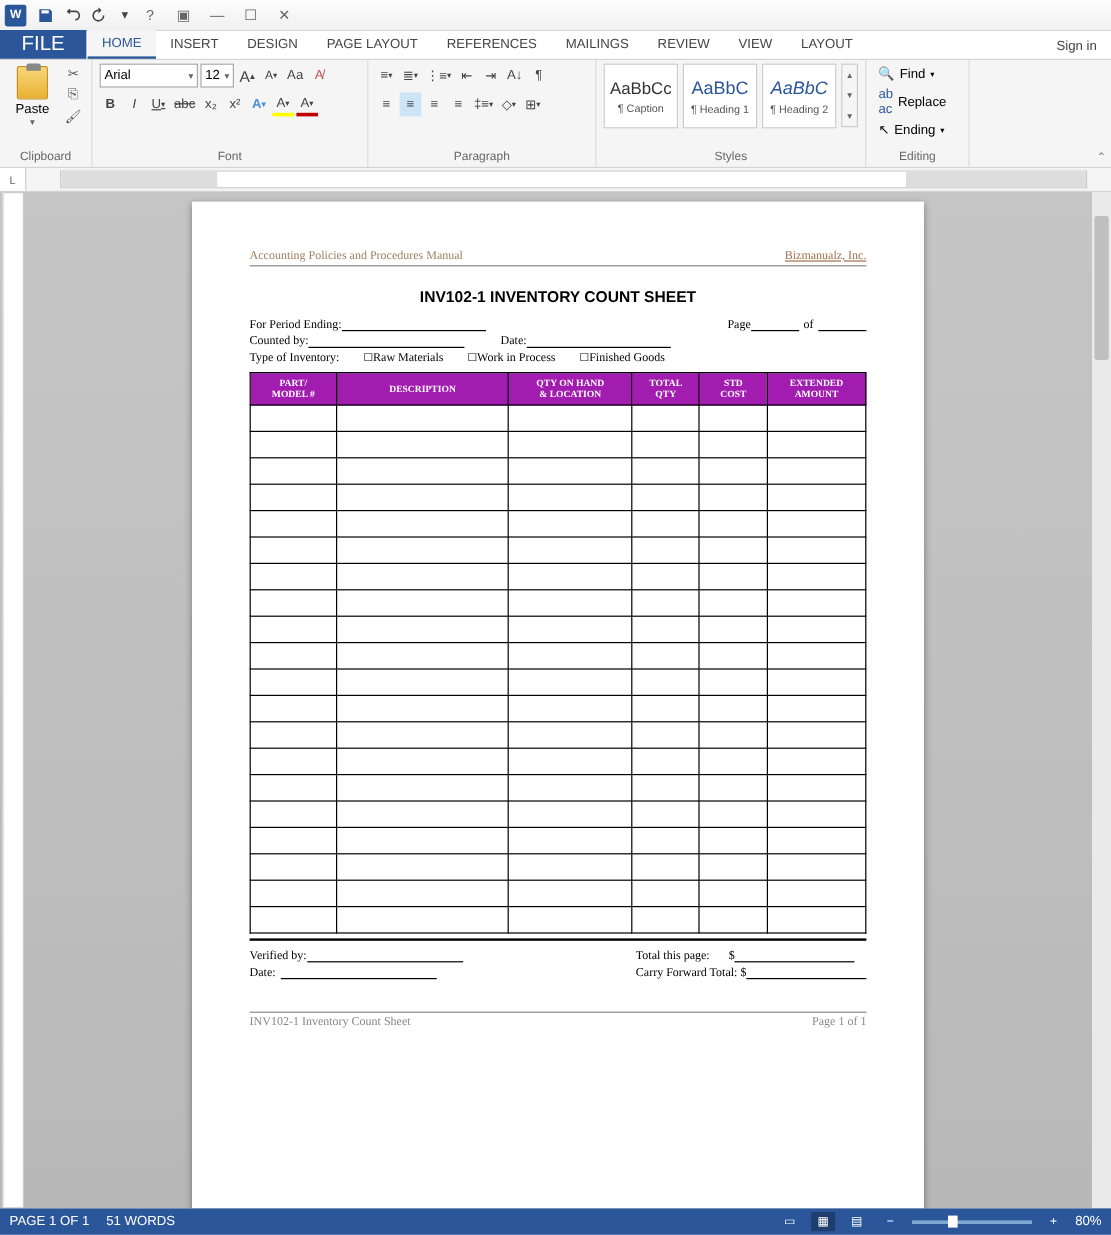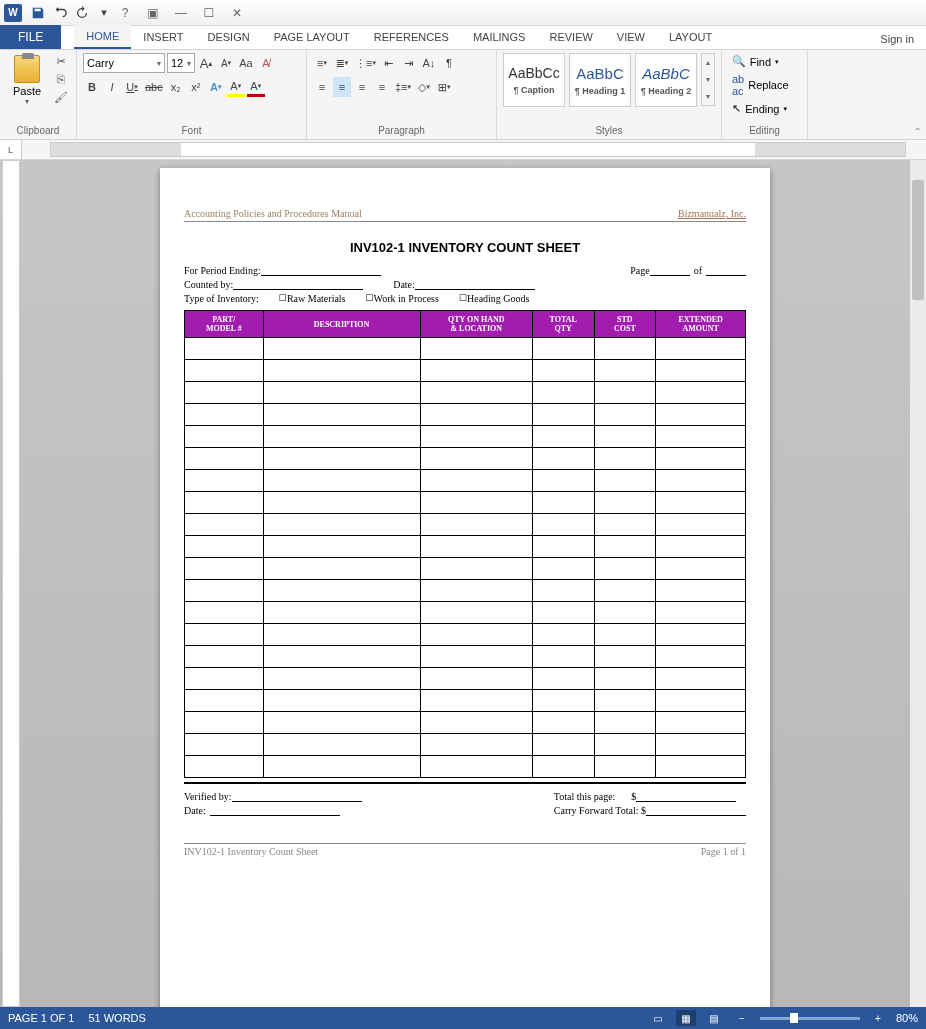--- a/index.html
+++ b/index.html
@@ -9,21 +9,21 @@
 .titlebar { height: 26px; background: linear-gradient(#fdfdfd,#f0f0f0); border-bottom: 1px solid #d4d4d4; display: flex; align-items: center; padding: 0 4px; }
 .qat { display: flex; gap: 2px; align-items: center; }
 .qat-btn { width: 20px; height: 20px; display: flex; align-items: center; justify-content: center; color: #444; cursor: pointer; }
 .app-icon { width: 18px; height: 18px; background: #2b579a; color: #fff; font-weight: bold; font-size: 10px; display: flex; align-items: center; justify-content: center; border-radius: 2px; margin-right: 4px; }
 .title-center { flex: 1; text-align: center; color: #555; font-size: 12px; }
 .win-controls { display: flex; gap: 6px; color: #666; }
 .win-btn { width: 22px; height: 20px; display: flex; align-items: center; justify-content: center; cursor: pointer; font-size: 12px; }
 
 
 .ribbon-tabs { height: 24px; background: #fff; display: flex; align-items: flex-end; border-bottom: 1px solid #d4d4d4; }
-.file-tab { background: #2b579a; color: #fff; padding: 4px 18px; height: 24px; font-size: 12px; display: flex; align-items: center; margin-right: 13px; }
+.file-tab { background: #2b579a; color: #fff; padding: 4px 18px; height: 24px; font-size: 17px; display: flex; align-items: center; margin-right: 1px; }
 .rtab { padding: 4px 12px; color: #444; cursor: pointer; height: 24px; display: flex; align-items: center; font-size: 11px; }
 .rtab.active { color: #2b579a; border-bottom: 2px solid #2b579a; background: #f5f5f5; }
 .signin { margin-left: auto; padding: 4px 12px; color: #444; font-size: 11px; }
 
 
 .ribbon { height: 90px; background: #f5f5f5; border-bottom: 1px solid #d4d4d4; display: flex; }
 .rgroup { border-right: 1px solid #dcdcdc; padding: 3px 6px 2px 6px; display: flex; flex-direction: column; position: relative; }
 .rgroup-label { text-align: center; color: #666; font-size: 10px; padding: 1px 0; position: relative; }
 .rgroup-body { flex: 1; display: flex; align-items: flex-start; gap: 4px; }
 
@@ -49,38 +49,38 @@
 .fcolor { border-bottom: 3px solid #c00000; }
 
 .para-col { display: flex; flex-direction: column; gap: 4px; }
 .para-row { display: flex; gap: 2px; }
 
 .styles-body { display: flex; gap: 4px; align-items: flex-start; }
 .style-box { width: 62px; height: 54px; border: 1px solid #ccc; background: #fff; display: flex; flex-direction: column; align-items: center; justify-content: center; cursor: pointer; padding: 2px; }
 .style-preview { font-size: 14px; color: #333; }
 .style-h1 .style-preview { color: #2b579a; font-size: 15px; }
 .style-h2 .style-preview { color: #2b579a; font-style: italic; font-size: 15px; }
-.style-name { font-size: 9px; color: #555; margin-top: 4px; font-weight: bold; }
+.style-name { font-size: 9px; color: #555; margin-top: 4px; }
 .styles-more { width: 14px; display: flex; flex-direction: column; border: 1px solid #ccc; }
 .styles-more div { height: 17px; display: flex; align-items: center; justify-content: center; font-size: 8px; color: #666; cursor: pointer; }
 
 .editing-col { display: flex; flex-direction: column; gap: 1px; }
 .edit-btn { display: flex; align-items: center; gap: 4px; padding: 2px 4px; cursor: pointer; font-size: 11px; }
 .collapse-ribbon { position: absolute; right: 4px; bottom: 2px; color: #888; cursor: pointer; font-size: 10px; }
 
 
 .ruler-bar { height: 20px; background: #f5f5f5; display: flex; border-bottom: 1px solid #d4d4d4; }
 .ruler-corner { width: 22px; border-right: 1px solid #ccc; display: flex; align-items: center; justify-content: center; font-size: 9px; color: #666; background: #fff; }
 .ruler { flex: 1; position: relative; background: #fff; margin: 2px 20px 2px 28px; border: 1px solid #ccc; font-size: 8px; color: #666; overflow: hidden; }
 .ruler-shade { position: absolute; top: 0; bottom: 0; background: #ddd; }
 
 
 .doc-area { position: absolute; top: 160px; left: 0; right: 0; bottom: 22px; background: linear-gradient(#c6c6c6,#b8b8b8); overflow: hidden; }
 .vruler { position: absolute; left: 2px; top: 0; bottom: 0; width: 18px; background: #fff; border: 1px solid #ccc; }
-.page { position: absolute; left: 160px; top: 8px; width: 610px; height: 850px; background: #fff; box-shadow: 0 2px 6px rgba(0,0,0,0.4); padding: 40px 24px; font-family: "Times New Roman", serif; color: #000; }
+.page { position: absolute; left: 160px; top: 8px; width: 610px; height: 850px; background: #fff; box-shadow: 0 2px 6px rgba(0,0,0,0.4); padding: 40px 48px; font-family: "Times New Roman", serif; color: #000; }
 .scroll-v { position: absolute; right: 0; top: 0; bottom: 0; width: 16px; background: #eaeaea; }
 .scroll-thumb { position: absolute; left: 2px; right: 2px; top: 20px; height: 120px; background: #c0c0c0; border-radius: 2px; }
 
 
 .pg-hdr { display: flex; justify-content: space-between; border-bottom: 1px solid #888; padding-bottom: 2px; font-size: 10px; color: #a08060; }
 .pg-hdr a { color: #a07050; text-decoration: underline; }
 .doc-title { text-align: center; font-weight: bold; font-size: 13px; margin: 18px 0 10px; font-family: Arial,sans-serif; }
 .form-line { font-size: 10px; margin: 3px 0; display: flex; }
 .form-line .lbl { white-space: nowrap; }
 .blank { border-bottom: 1px solid #000; display: inline-block; }
@@ -162,21 +162,21 @@
       </div>
     </div>
     <div class="rgroup-label">Clipboard</div>
   </div>
 
   <div class="rgroup" style="min-width:230px;">
     <div class="rgroup-body">
       <div class="font-col">
         <div class="font-row">
           <div class="combo fontname">
-              <span>Carry</span>
+              <span>Arial</span>
               <span class="drop">▾</span>
             </div>
           <div class="combo fontsize">
               <span>12</span>
               <span class="drop">▾</span>
             </div>
           <div class="rbtn" style="font-size:13px;">A<span style="font-size:8px;">▴</span></div>
           <div class="rbtn" style="font-size:10px;">A<span style="font-size:7px;">▾</span></div>
           <div class="rbtn">Aa</div>
           <div class="rbtn" style="color:#c05050;">A̸</div>
@@ -314,21 +314,21 @@
     <div class="form-line">
       <span class="lbl">Type of Inventory:</span>
       <span style="width:20px;"></span>
         <span class="cb">☐ </span>
         <span>Raw Materials</span>
       <span style="width:20px;"></span>
         <span class="cb">☐ </span>
         <span>Work in Process</span>
       <span style="width:20px;"></span>
         <span class="cb">☐ </span>
-        <span>Heading Goods</span>
+        <span>Finished Goods</span>
     </div>
     <table class="inv-table">
       <thead>
           <tr id="inv-head">
             <th style="width: 14%;">PART/<br>MODEL #</th>
             <th style="width: 28%;">DESCRIPTION</th>
             <th style="width: 20%; text-align: center;">QTY ON HAND<br>&amp; LOCATION</th>
             <th style="width: 11%;">TOTAL<br>QTY</th>
             <th style="width: 11%;">STD<br>COST</th>
             <th style="width: 16%;">EXTENDED<br>AMOUNT</th>

